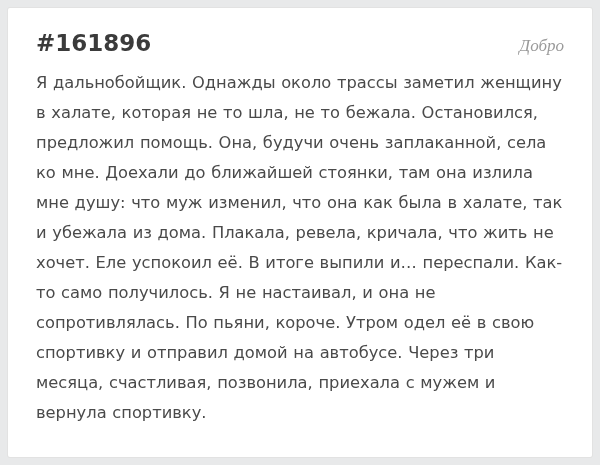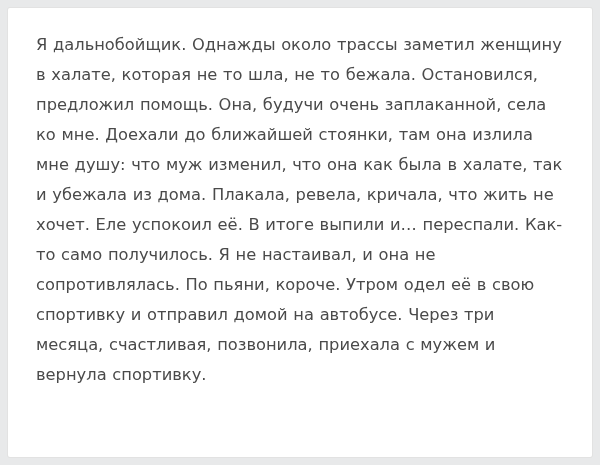--- a/index.html
+++ b/index.html
@@ -55,15 +55,19 @@
     color: #4a4a4a;
     text-align: left;
     word-spacing: 0.5px;
   }
 </style>
 </head>
 <body>
 
 <div class="card">
   <div class="card-inner">
+    <div class="header">
+      <div class="post-id">#161896</div>
+      <div class="category">Добро</div>
+    </div>
     <div class="body-text">Я дальнобойщик. Однажды около трассы заметил женщину в халате, которая не то шла, не то бежала. Остановился, предложил помощь. Она, будучи очень заплаканной, села ко мне. Доехали до ближайшей стоянки, там она излила мне душу: что муж изменил, что она как была в халате, так и убежала из дома. Плакала, ревела, кричала, что жить не хочет. Еле успокоил её. В итоге выпили и… переспали. Как-то само получилось. Я не настаивал, и она не сопротивлялась. По пьяни, короче. Утром одел её в свою спортивку и отправил домой на автобусе. Через три месяца, счастливая, позвонила, приехала с мужем и вернула спортивку.</div>
   </div>
 </div>
 
 </body></html>

